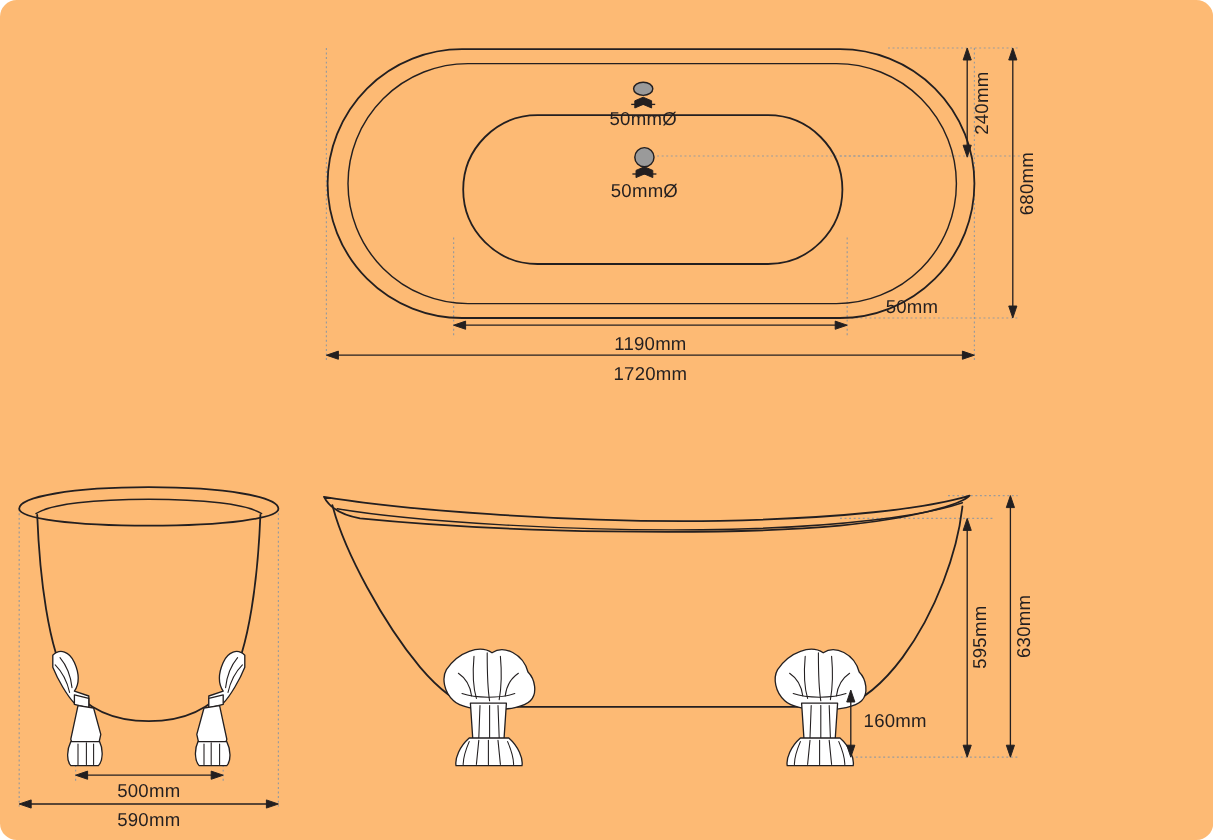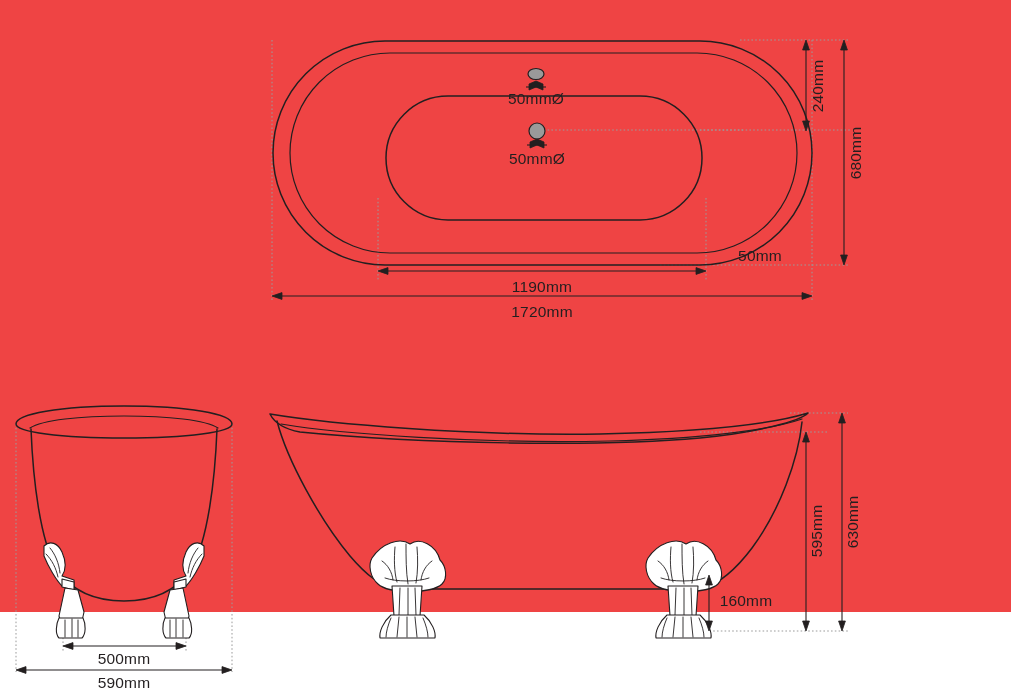--- a/index.html
+++ b/index.html
@@ -11,22 +11,23 @@
   body {
     width: 1011px;
     height: 700px;
     overflow: hidden;
     font-family: "Liberation Sans", sans-serif;
     color: #231f20;
   }
   #sheet {
     position: relative;
     width: 1011px;
-    height: 612px;
-    background: #ef4444;
+    height: 700px;
+    background: #fdba74;
+    border-radius: 14px;
   }
   #drawing {
     position: absolute;
     left: 0;
     top: 0;
     width: 1011px;
     height: 700px;
   }
   .dim-text {
     font-family: "Liberation Sans", sans-serif;

